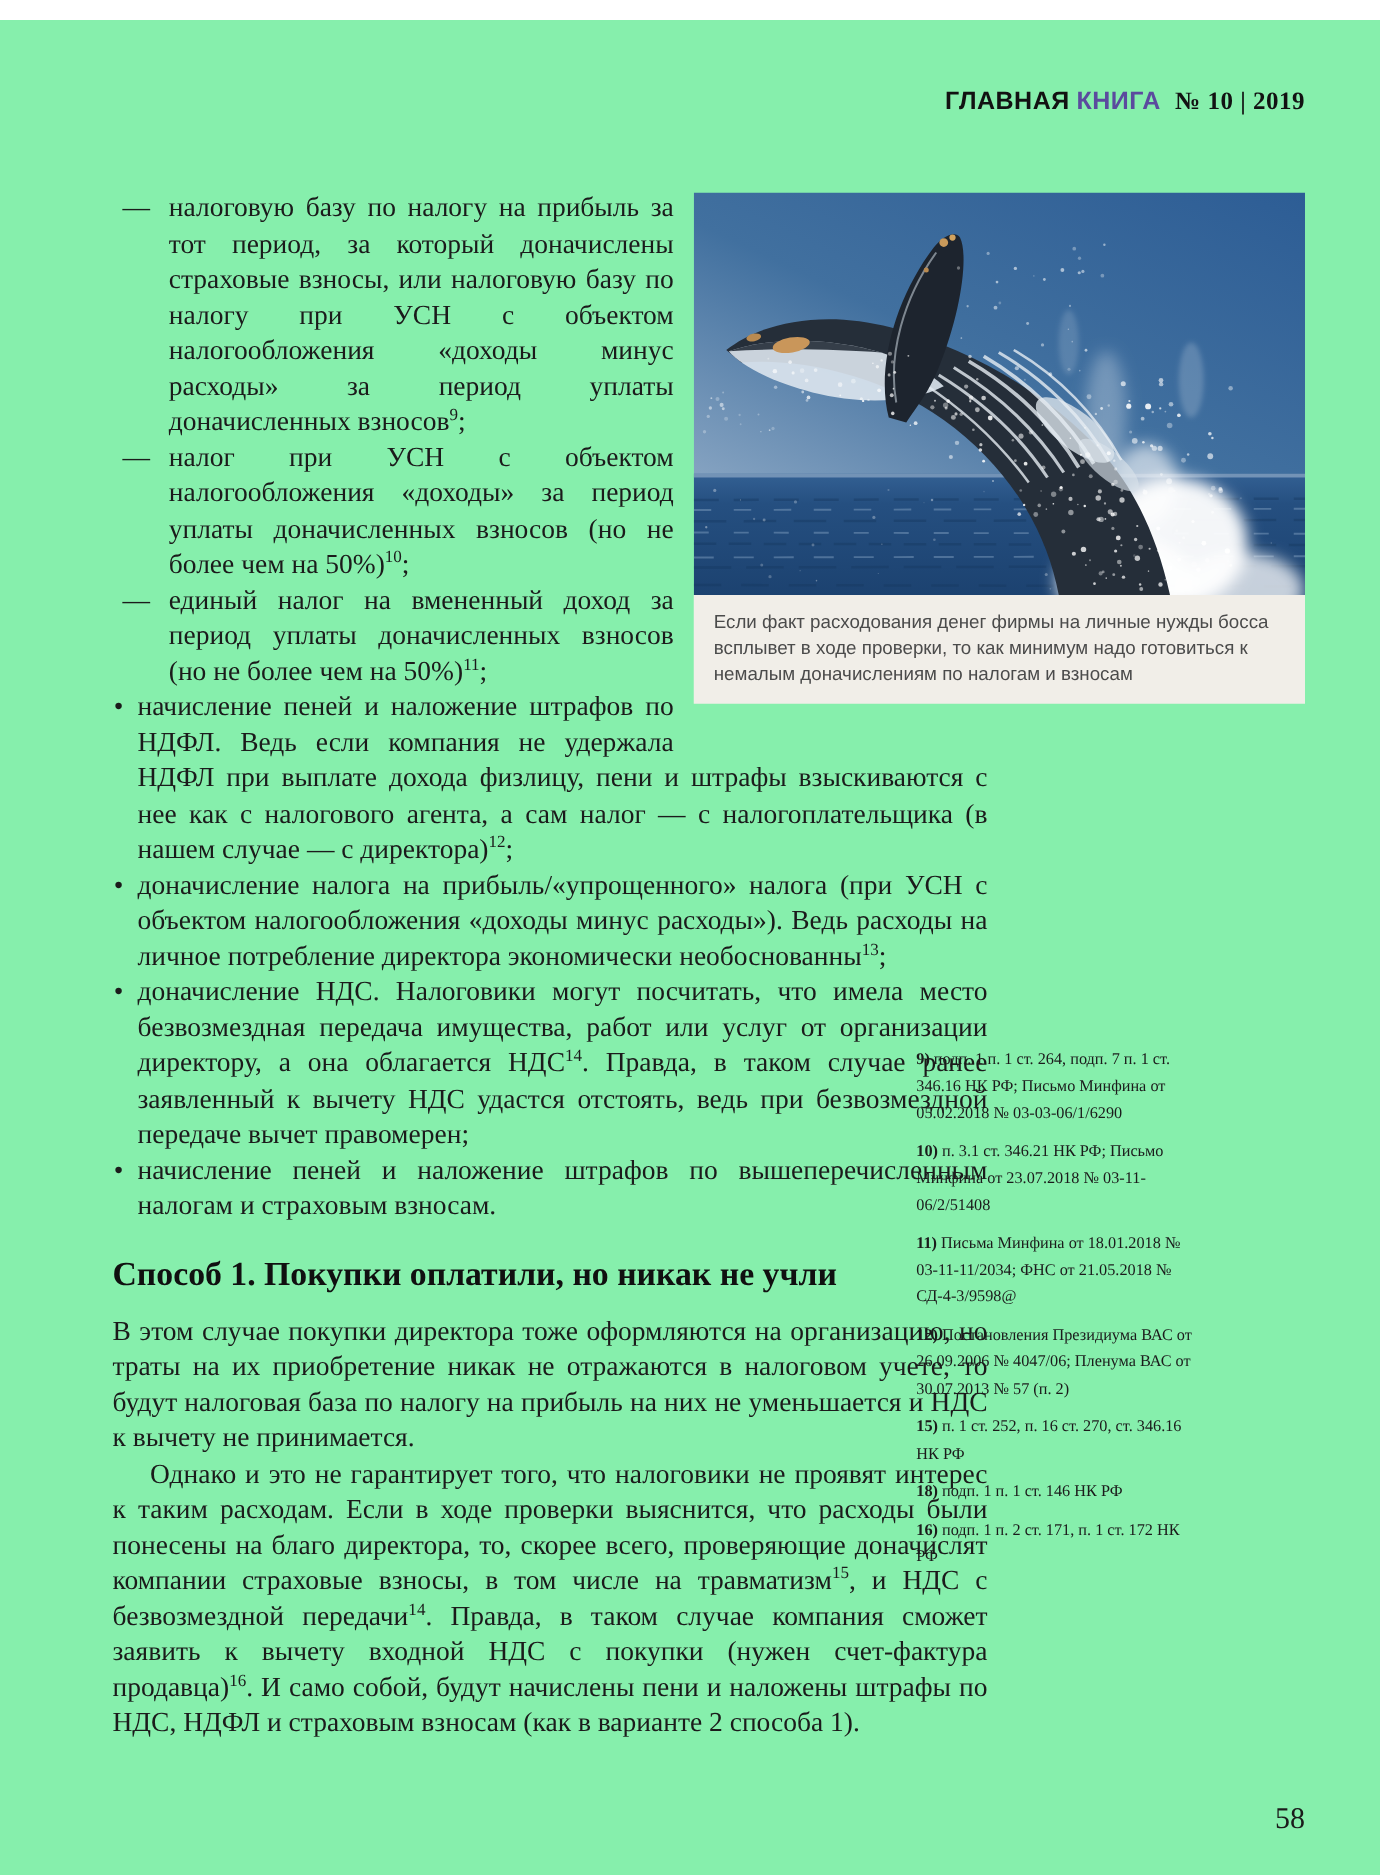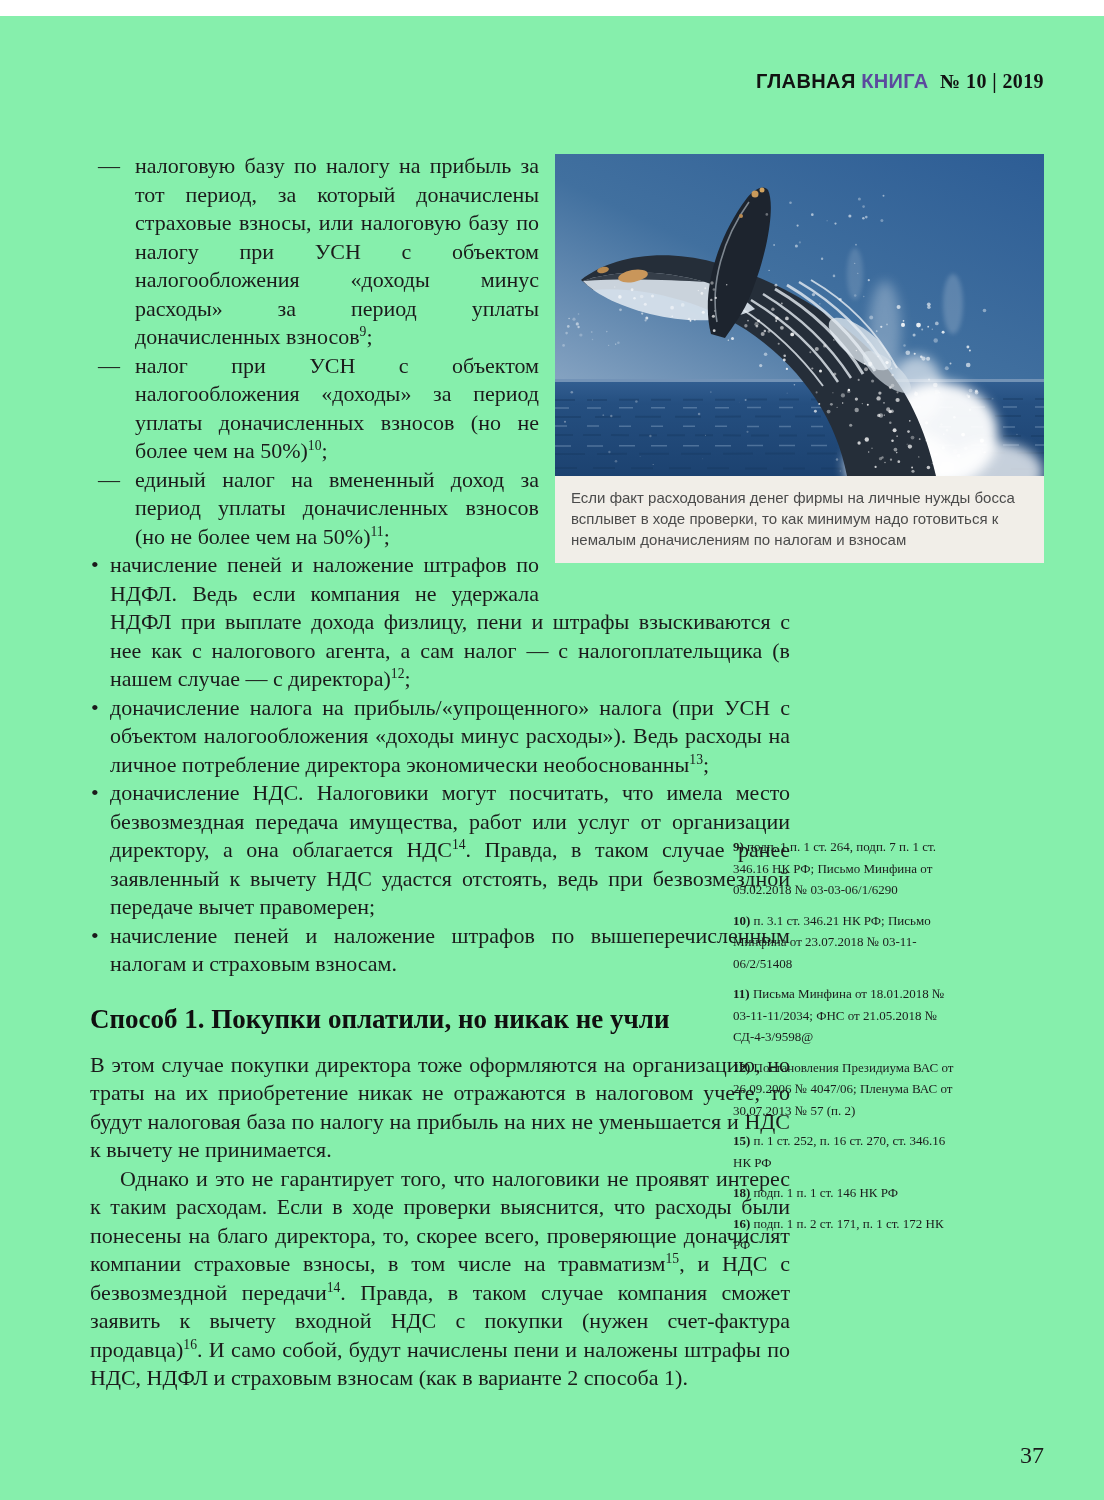--- a/index.html
+++ b/index.html
@@ -433,15 +433,15 @@
   <aside class="footnotes" id="footnotes">
       <div class="footnote"><b>9)</b> подп. 1 п. 1 ст. 264, подп. 7 п. 1 ст. 346.16 НК РФ; Письмо Минфина от 05.02.2018 № 03-03-06/1/6290</div>
       <div class="footnote"><b>10)</b> п. 3.1 ст. 346.21 НК РФ; Письмо Минфина от 23.07.2018 № 03-11-06/2/51408</div>
       <div class="footnote"><b>11)</b> Письма Минфина от 18.01.2018 № 03-11-11/2034; ФНС от 21.05.2018 № СД-4-3/9598@</div>
       <div class="footnote"><b>12)</b> Постановления Президиума ВАС от 26.09.2006 № 4047/06; Пленума ВАС от 30.07.2013 № 57 (п. 2)</div>
       <div class="footnote"><b>15)</b> п. 1 ст. 252, п. 16 ст. 270, ст. 346.16 НК РФ</div>
       <div class="footnote"><b>18)</b> подп. 1 п. 1 ст. 146 НК РФ</div>
       <div class="footnote"><b>16)</b> подп. 1 п. 2 ст. 171, п. 1 ст. 172 НК РФ</div>
     </aside>
 
-  <div class="page-number">37</div>
+  <div class="page-number">58</div>
 
 </div>
 
 </body></html>

